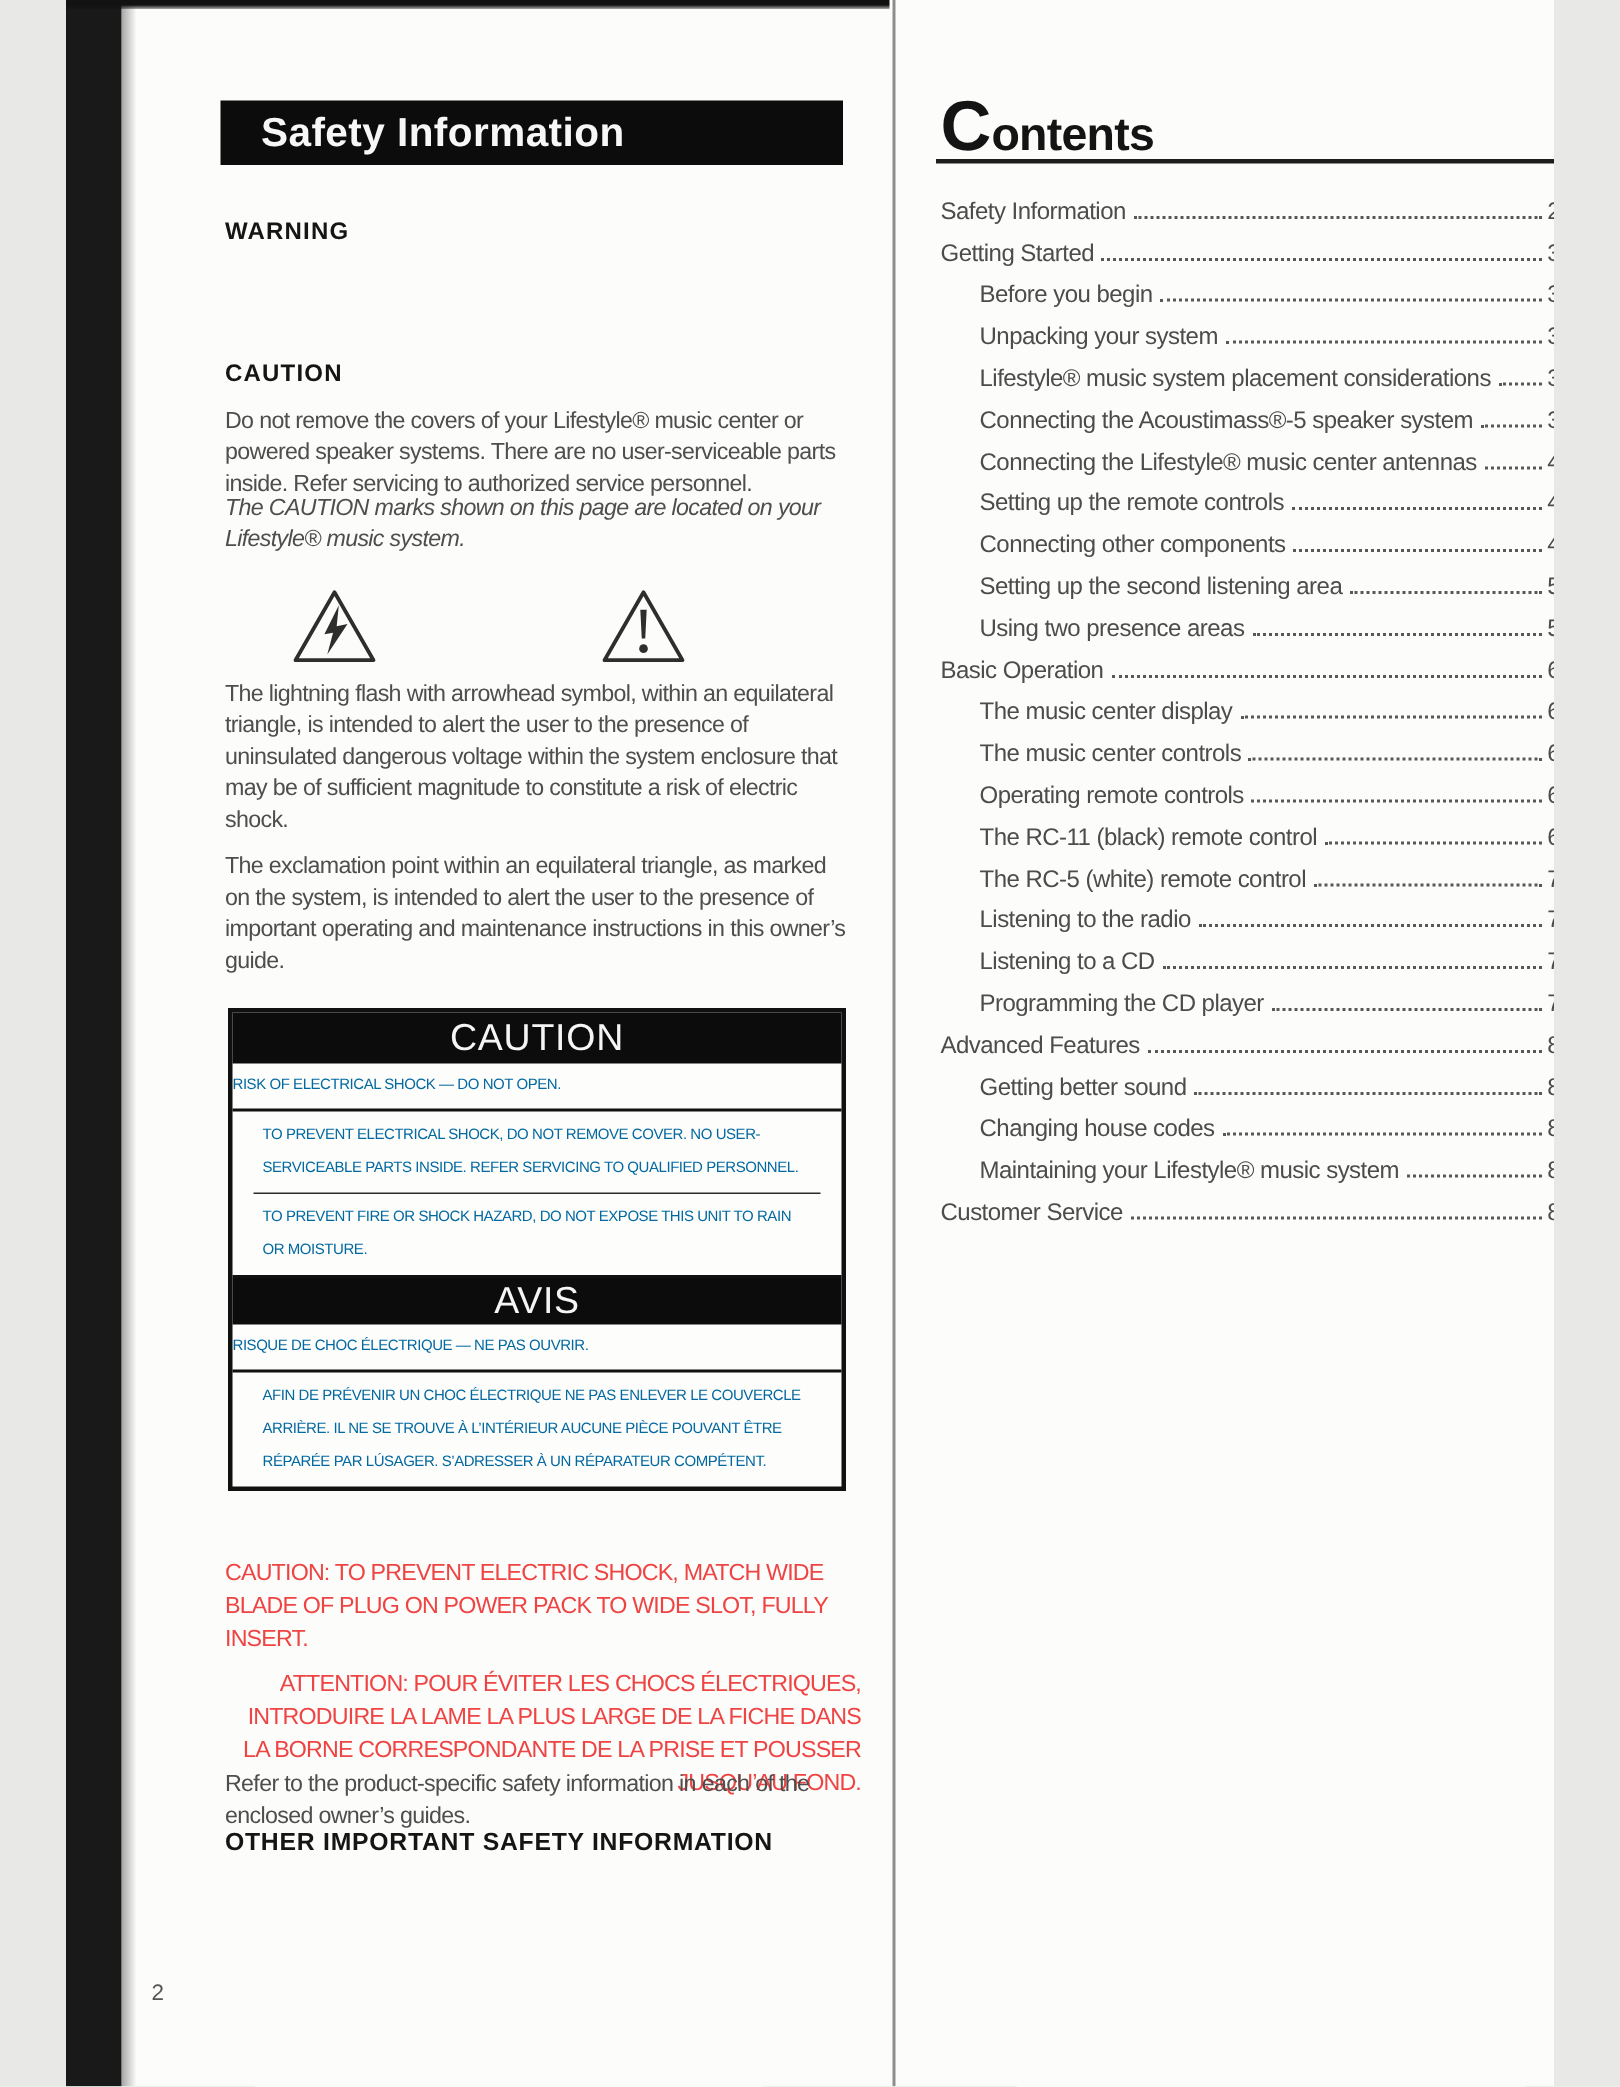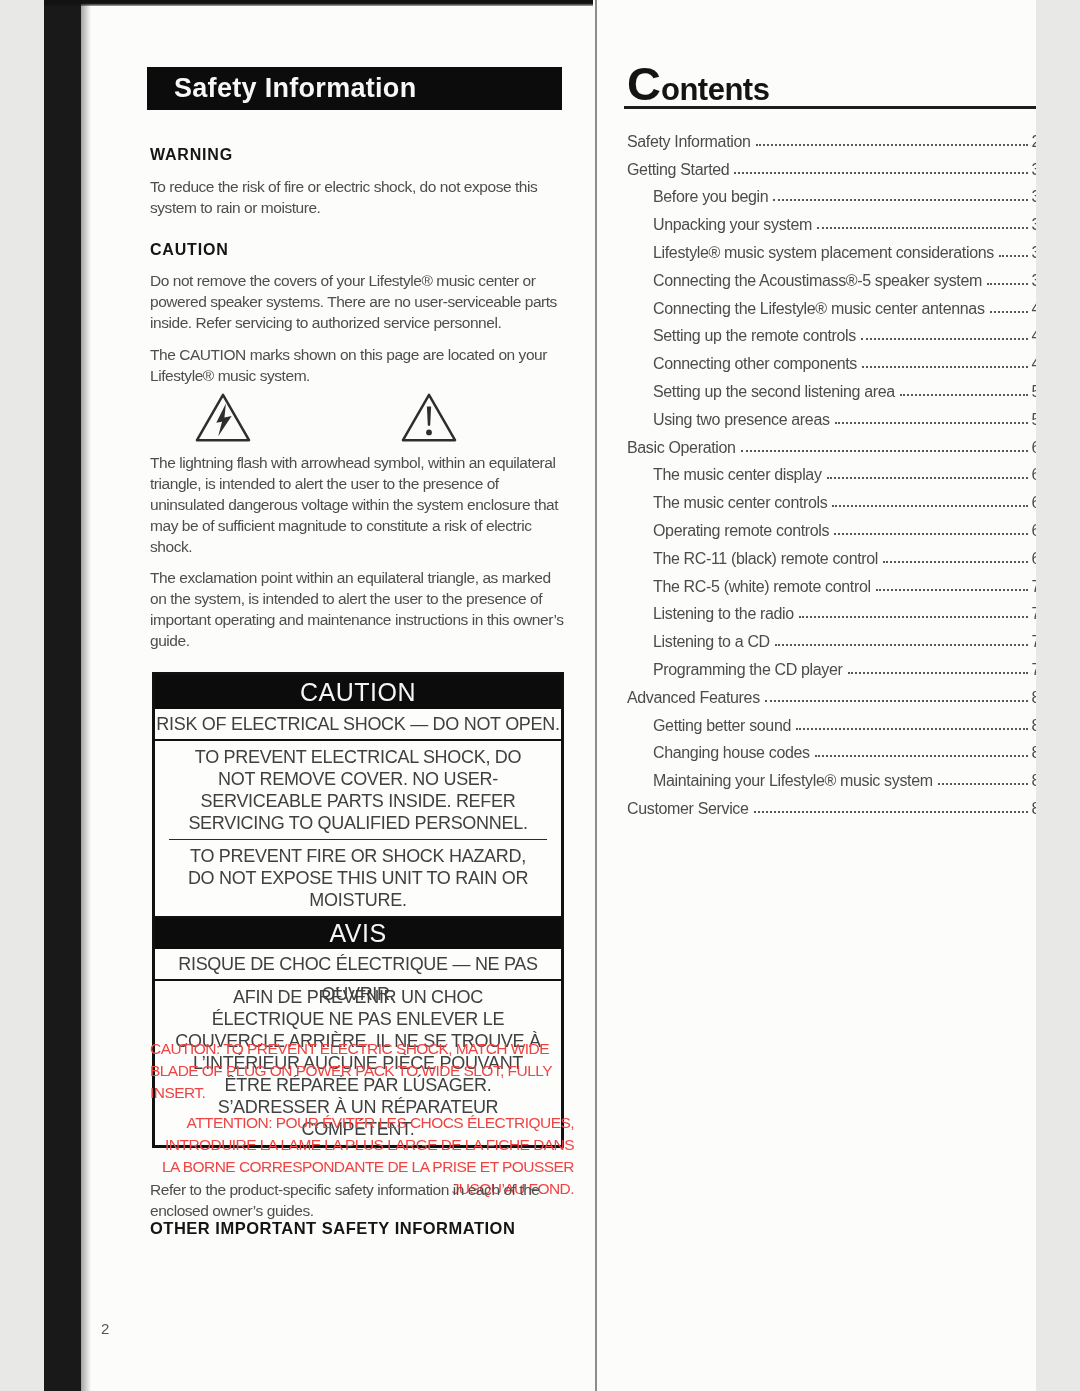--- a/index.html
+++ b/index.html
@@ -60,21 +60,21 @@
   }
   .caps-p{
     position:absolute;left:106px;width:424px;
     font-size:15.5px;line-height:22px;letter-spacing:-.55px;
     color:#ef4444;
   }
   .warning-h{top:146px;}
   .warning-p{top:176px;}
   .caution-h{top:241px;}
   .caution-p1{top:270px;}
-  .caution-p2{top:344px;}
+  .caution-p2{top:328px;font-style:italic;}
   .lightning-p{top:452px;}
   .exclam-p{top:567px;}
   .plug-caution{top:1038px;}
   .plug-attention{top:1112px;text-align:right;}
   .other-h{top:1219px;letter-spacing:.5px;font-size:16.5px;}
   .other-p{top:1179px;}
   .tri{position:absolute;top:391px;width:58px;height:53px;}
   .tri-bolt{left:150px;}
   .tri-excl{left:356px;}
 
@@ -83,22 +83,22 @@
     position:absolute;left:108px;top:672px;width:412px;
     border:3px solid #111;background:#fdfdfc;box-sizing:border-box;
   }
   .cbox .band{
     background:#0c0c0c;color:#f5f5f5;text-align:center;
     font-size:25px;letter-spacing:.5px;
   }
   .cbox .band.caution{height:34px;line-height:34px;}
   .cbox .band.avis{height:31px;line-height:31px;}
   .cbox .row{
-    text-align:center;color:#404040;
-    font-size:18px;letter-spacing:-.3px;
+    color:#0369a1;
+    font-size:10px;letter-spacing:-.3px;
   }
   .cbox .single{line-height:30px;height:30px;border-bottom:2px solid #111;}
   .cbox .multi{line-height:22px;padding:5px 20px;}
   .cbox .inner-hr{border:0;border-top:1.5px solid #2a2a2a;margin:0 14px;}
   .cbox .sep-b{border-bottom:2px solid #111;}
 
   
   .toc-title{
     position:absolute;left:583px;top:60px;color:#141414;font-weight:bold;
   }
@@ -139,21 +139,20 @@
   <div class="hole-dot dot1"></div>
   <div class="hole-dot dot2"></div>
   <div class="hole-dot dot3"></div>
   <div class="right-scan-strip"></div>
   <div class="right-scan-blob1"></div>
   <div class="right-scan-blob2"></div>
 
   <div class="hdr-bar">Safety Information</div>
 
   <div class="sub-heading warning-h">WARNING</div>
-  <div class="body-p warning-p">To reduce the risk of fire or electric shock, do not expose this system to rain or moisture.</div>
 
   <div class="sub-heading caution-h">CAUTION</div>
   <div class="body-p caution-p1">Do not remove the covers of your Lifestyle® music center or powered speaker systems. There are no user-serviceable parts inside. Refer servicing to authorized service personnel.</div>
   <div class="body-p caution-p2">The CAUTION marks shown on this page are located on your Lifestyle® music system.</div>
 
   <svg class="tri tri-bolt" viewBox="0 0 60 55">
     <path d="M30 4 L57 51 L3 51 Z" fill="none" stroke="#2e2e2e" stroke-width="2.6" stroke-linejoin="round"></path>
     <path d="M33 13 L23 33 L29 32 L25 47 L39 26 L31.5 27.5 Z" fill="#2e2e2e"></path>
   </svg>
   <svg class="tri tri-excl" viewBox="0 0 60 55">

